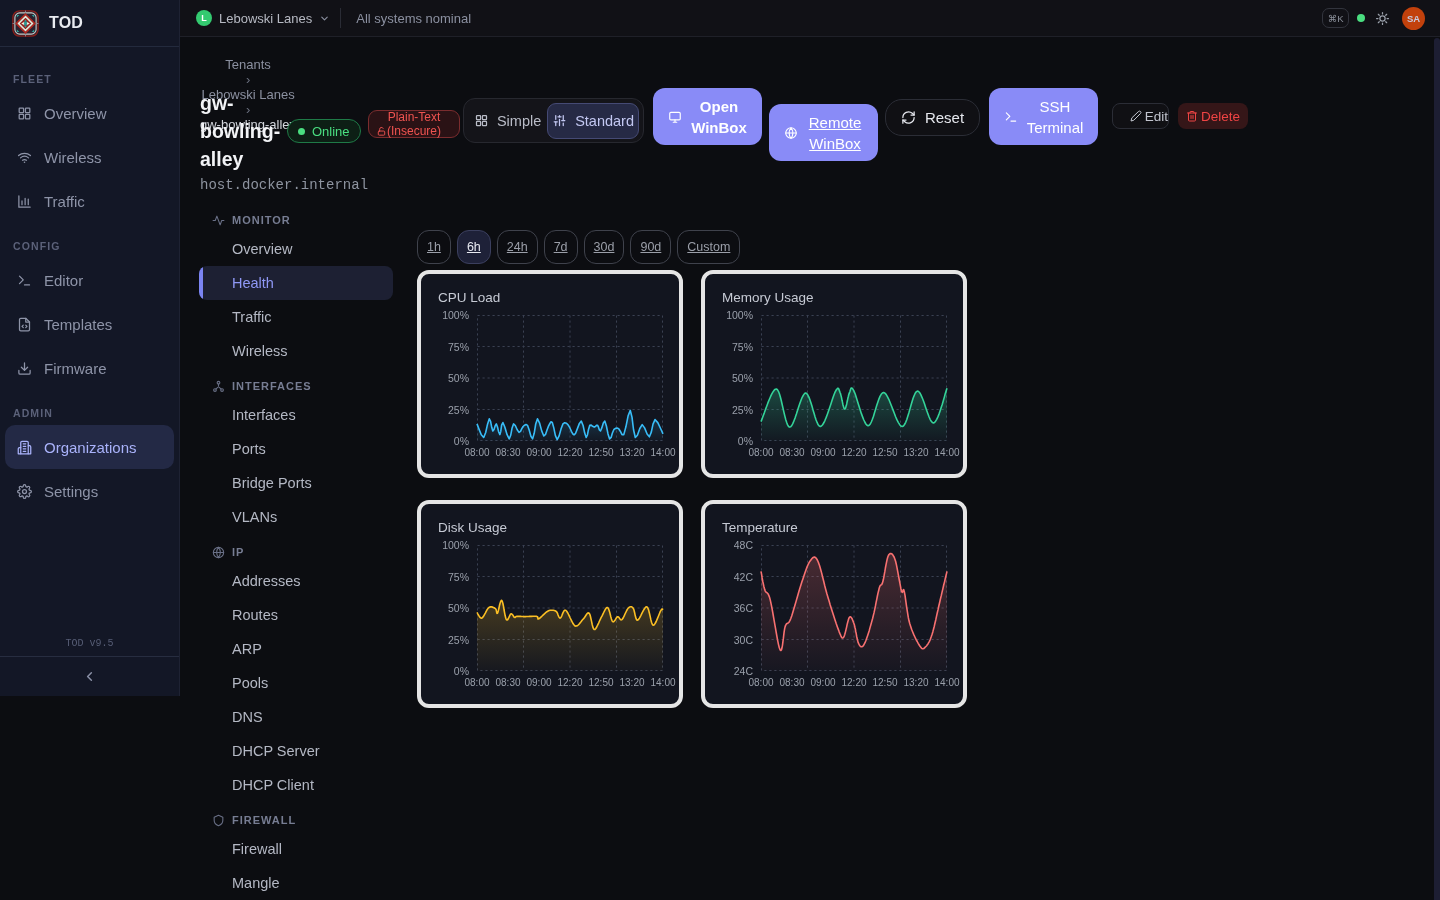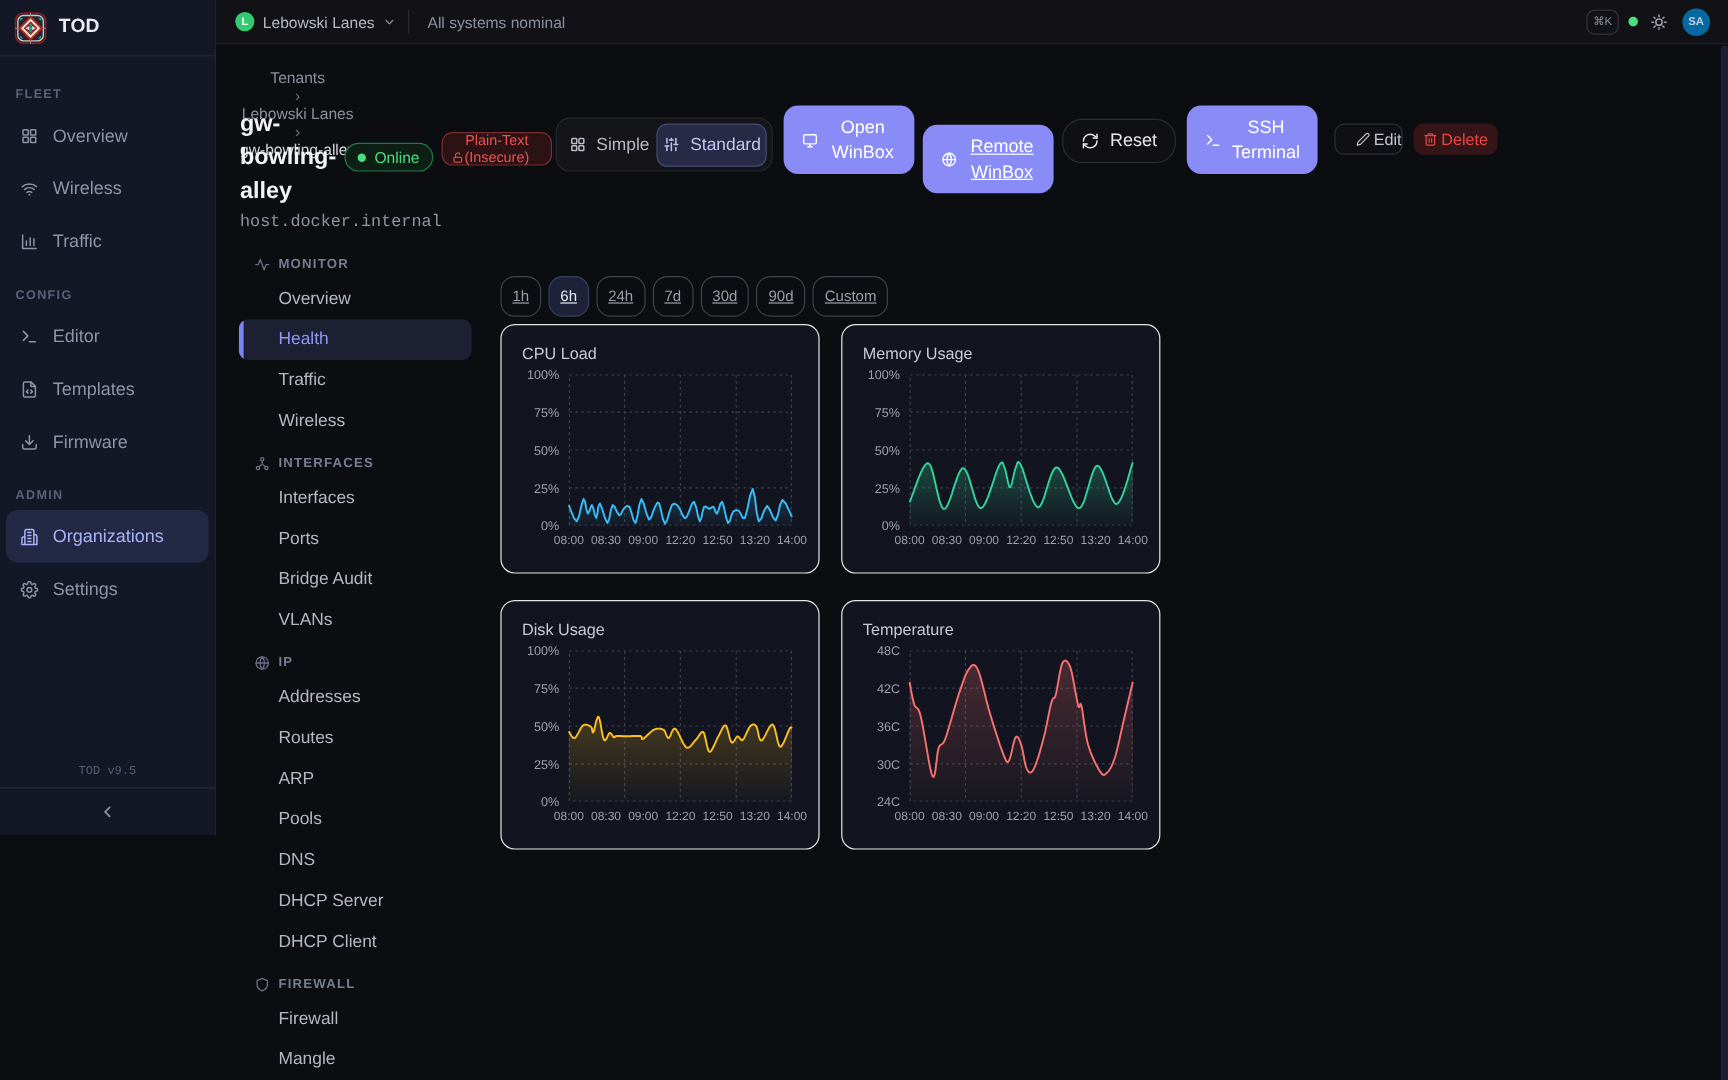--- a/index.html
+++ b/index.html
@@ -23,21 +23,21 @@
 .topbar { position:absolute; left:180px; top:0; width:1260px; height:37px; background:#111116; border-bottom:1px solid #1f2028; display:flex; align-items:center; }
 .tb-av { width:16px; height:16px; border-radius:50%; background:#34ca70; color:#fff; font-size:9px; font-weight:700; display:flex; align-items:center; justify-content:center; margin-left:16px; }
 .tb-name { color:#b7bac3; font-size:13px; margin-left:7px; }
 .tb-chev { margin-left:7px; color:#8b90a0; }
 .tb-div { width:1px; height:20px; background:#2a2c35; margin:0 15px 0 10px; }
 .tb-status { color:#8b90a0; font-size:13px; }
 .tb-right { margin-left:auto; display:flex; align-items:center; }
 .kbd { border:1px solid #32343d; border-radius:7px; color:#8a8f99; font-size:9.5px; padding:3.5px 4.5px; }
 .gdot { width:8px; height:8px; border-radius:50%; background:#4ade80; margin-left:8px; }
 .sun { margin-left:10px; color:#9aa0aa; }
-.avatar { width:23px; height:23px; border-radius:50%; background:#0369a1; color:#c7cbe0; font-size:9.5px; font-weight:700; display:flex; align-items:center; justify-content:center; margin-left:12px; margin-right:15px; }
+.avatar { width:23px; height:23px; border-radius:50%; background:#c2410c; color:#c7cbe0; font-size:9.5px; font-weight:700; display:flex; align-items:center; justify-content:center; margin-left:12px; margin-right:15px; }
 
 .crumbs { position:absolute; left:200px; top:57px; font-size:13px; color:#8b90a0; display:flex; align-items:center;flex-direction:column; }
 .crumbs .sep { margin:0 7px; color:#6b7080; }
 .crumbs .cur { color:#d3d6dd; }
 .title { position:absolute; left:200px; top:89px; width:112px; color:#f2f3f6; font-size:19.5px; font-weight:700; line-height:28px; }
 .hostname { position:absolute; left:200px; top:177px; color:#8e94a0; font-family:"Liberation Mono",monospace; font-size:14px; }
 .badge-online { position:absolute; left:287px; top:119px; height:24px; border:1px solid #1f7a47; background:#0d1f15; border-radius:12px; color:#4ade80; font-size:13px; display:flex; align-items:center; padding:0 10px; }
 .badge-online .dot { width:7px; height:7px; border-radius:50%; background:#4ade80; margin-right:7px; }
 .badge-plain { position:absolute; left:368px; top:110px; width:92px; height:28px; border:1px solid #7a2c2e; background:#2a1215; border-radius:9px; color:#ef5350; font-size:12px; line-height:14px; display:flex; align-items:center; justify-content:center; text-align:center; }
 .badge-plain svg { position:absolute; left:7px; top:15px; }
@@ -63,21 +63,21 @@
 .nhdr.mt { margin-top:6px; }
 .nhdr svg { width:13px; height:13px; margin-right:7px; color:#6a7087; }
 .nitem { height:34px; display:flex; align-items:center; padding-left:33px; color:#b4b8c4; font-size:14.5px; }
 .nitem.active { background:#1d2033; border-radius:8px; color:#8f98f5; position:relative; overflow:hidden; }
 .nitem.active::before { content:""; position:absolute; left:0; top:0; bottom:0; width:3.5px; background:#7b84f2; }
 
 .pills { position:absolute; left:417px; top:230px; display:flex; }
 .pill { height:34px; border:1px solid #3f424c; border-radius:12px; color:#9b9fa9; font-size:12.5px; display:flex; align-items:center; padding:0 9px; margin-right:6px;text-decoration:underline; }
 .pill.active { background:#1e2138; border-color:#3b3f5e; color:#e8eaf2; }
 
-.card { position:absolute; width:266px; height:208px; background:#12151f; border:1px solid #e5e5e5; border-radius:12px; }
+.card { position:absolute; width:266px; height:208px; background:#12151f; border:4px solid #e5e5e5; border-radius:12px; }
 .card h3 { position:absolute; left:17px; top:16px; color:#c6cad4; font-size:13.5px; font-weight:400; }
 .card svg.plot { position:absolute; left:0; top:0; }
 .scrollthumb { position:absolute; right:0; top:38px; width:6px; height:862px; background:#1d1e33; border-radius:3px 3px 0 0; }
 </style>
 </head>
 <body>
 <div class="app">
   <aside class="sidebar">
     <div class="logo-row">
       <svg class="logo-ic" viewBox="0 0 28 28">
@@ -180,21 +180,21 @@
           <rect x="13.5" y="4" width="6.5" height="6.5" rx="1"></rect>
           <rect x="4" y="13.5" width="6.5" height="6.5" rx="1"></rect>
           <rect x="13.5" y="13.5" width="6.5" height="6.5" rx="1"></rect>
         </svg>Simple</div>
     <div class="seg std"><svg width="15" height="15" viewBox="0 0 24 24" fill="none" stroke="currentColor" stroke-width="2" stroke-linecap="round">
           <path d="M6 4v6M6 14v6M12 4v2M12 10v10M18 4v8M18 16v4"></path>
           <path d="M3.5 14h5M9.5 6h5M15.5 12h5"></path>
         </svg>Standard</div>
   </div>
 
-  <div class="btn btn-purple" style="left:653px;top:88px;">
+  <div class="btn btn-purple" style="left:653px;top:88px;font-weight:bold;">
       <svg class="ic" width="14" height="14" viewBox="0 0 24 24" fill="none" stroke="#fff" stroke-width="2" stroke-linecap="round">
         <rect x="3" y="4" width="18" height="13" rx="2"></rect>
         <path d="M9 21h6M12 17v4"></path>
       </svg>
       <div class="tx">Open<br>WinBox</div>
     </div>
   <div class="btn btn-purple" style="left:769px;top:104px;text-decoration:underline;">
       <svg class="ic" width="14" height="14" viewBox="0 0 24 24" fill="none" stroke="#fff" stroke-width="2" stroke-linecap="round">
         <circle cx="12" cy="12" r="9"></circle>
         <path d="M3 12h18M12 3a14 14 0 0 1 0 18M12 3a14 14 0 0 0 0 18"></path>
@@ -230,21 +230,21 @@
       <div class="nitem">Traffic</div>
       <div class="nitem">Wireless</div>
       <div class="nhdr mt"><svg viewBox="0 0 24 24" fill="none" stroke="currentColor" stroke-width="2" stroke-linecap="round" stroke-linejoin="round">
           <circle cx="12" cy="5" r="2.5"></circle>
           <circle cx="5.5" cy="18.5" r="2.5"></circle>
           <circle cx="18.5" cy="18.5" r="2.5"></circle>
           <path d="M12 7.5v4M10.8 13.5l-3.6 3M13.2 13.5l3.6 3"></path>
         </svg>INTERFACES</div>
       <div class="nitem">Interfaces</div>
       <div class="nitem">Ports</div>
-      <div class="nitem">Bridge Audit</div>
+      <div class="nitem">Bridge Ports</div>
       <div class="nitem">VLANs</div>
       <div class="nhdr mt"><svg viewBox="0 0 24 24" fill="none" stroke="currentColor" stroke-width="2" stroke-linecap="round" stroke-linejoin="round">
           <circle cx="12" cy="12" r="9.5"></circle>
           <path d="M2.5 12h19M12 2.5a15 15 0 0 1 0 19M12 2.5a15 15 0 0 0 0 19"></path>
         </svg>IP</div>
       <div class="nitem">Addresses</div>
       <div class="nitem">Routes</div>
       <div class="nitem">ARP</div>
       <div class="nitem">Pools</div>
       <div class="nitem">DNS</div>

